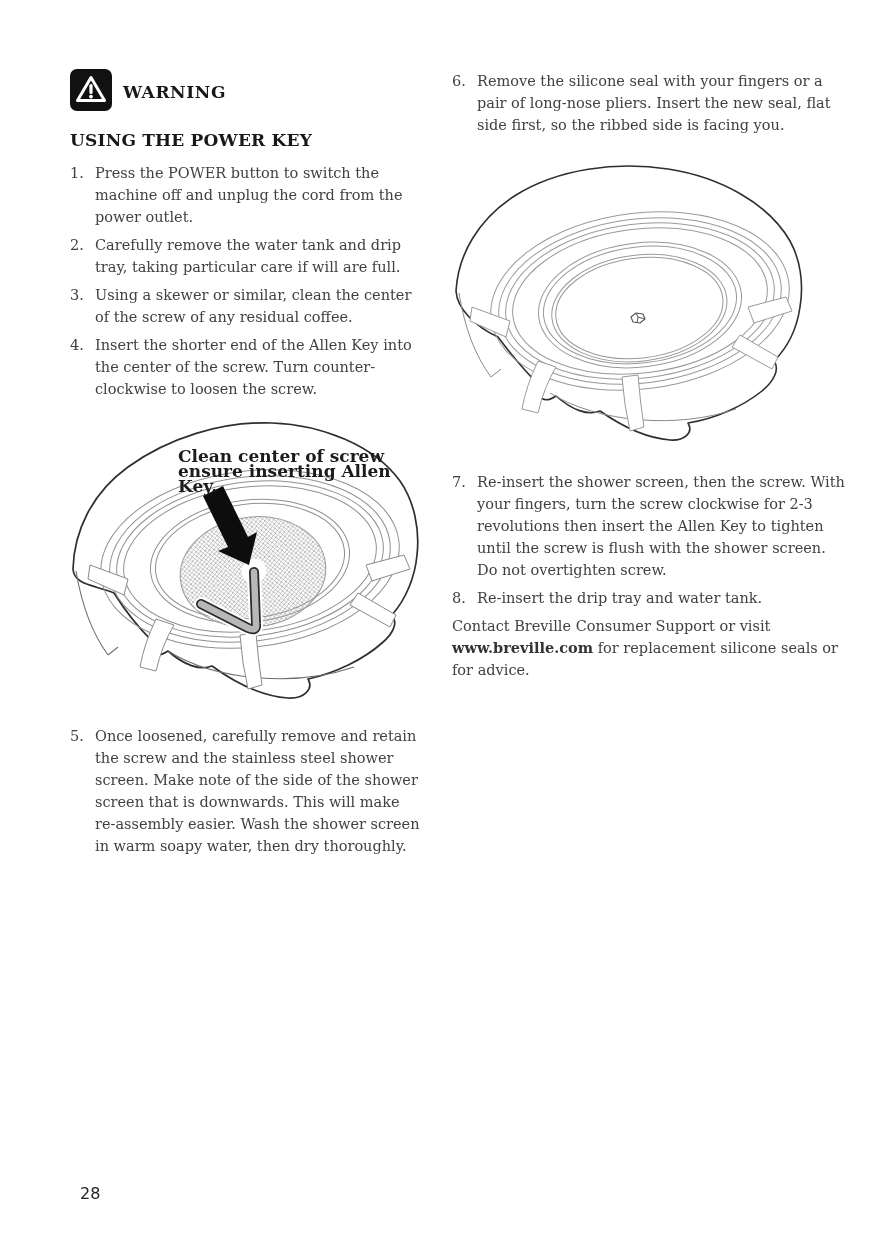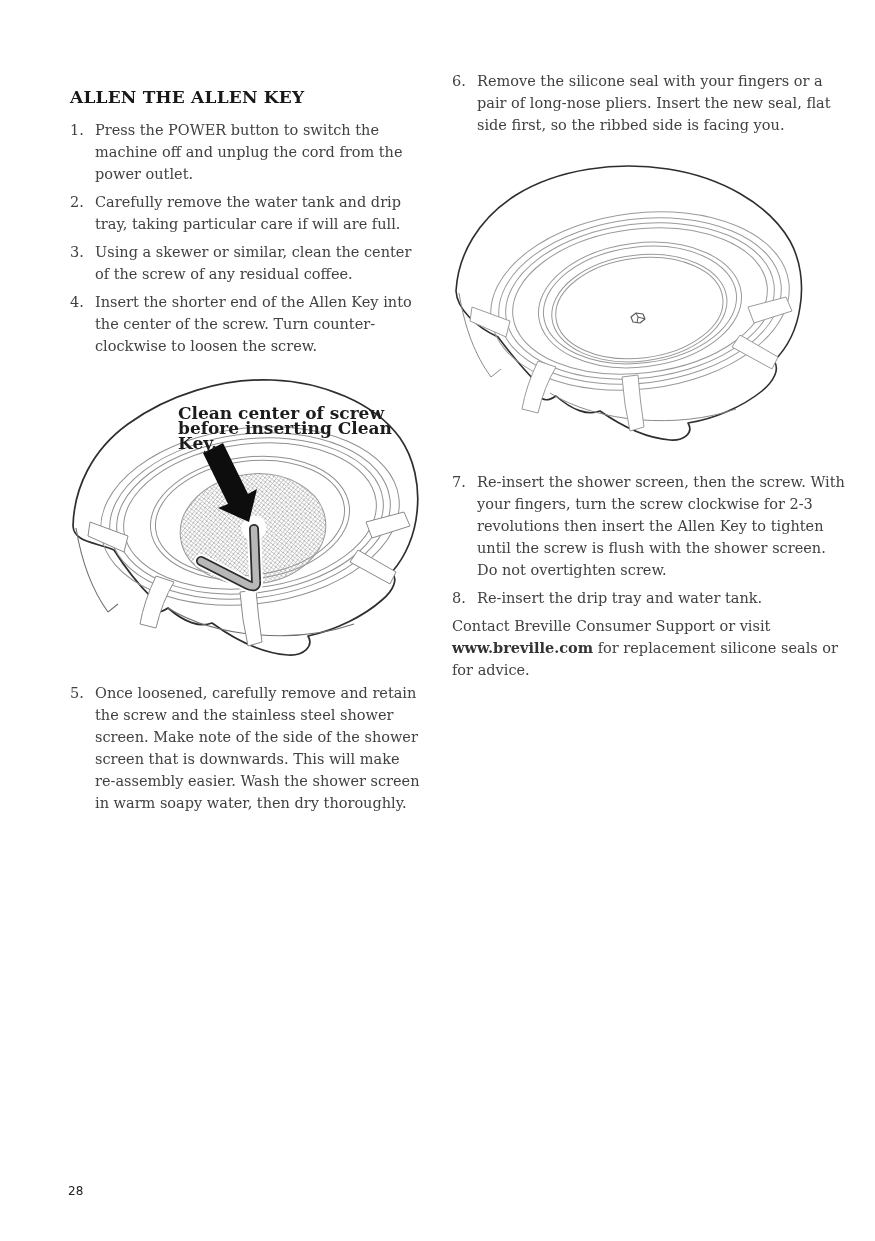--- a/index.html
+++ b/index.html
@@ -30,34 +30,45 @@
   figure{margin:0;position:relative;}
   .fig-left{margin:19px 0 18px -6px;width:356px;height:288px;}
   .fig-right{margin:27px 0 28px -4px;width:360px;height:280px;}
   .fig-caption{
     position:absolute;left:114px;top:30px;width:220px;
     font-size:17px;line-height:15px;font-weight:bold;color:#1c1c1c;
   }
   .contact{margin:5px 0 0 0;font-size:14.5px;line-height:22px;}
   .contact .bold{font-weight:bold;color:#333333;text-align:center;}
   .page-number{
-    position:absolute;left:68px;top:1184px;
-    font-family:"DejaVu Sans", sans-serif;font-size:12px;color:#222222;
+    position:absolute;left:80px;top:1184px;
+    font-family:"DejaVu Sans", sans-serif;font-size:16px;color:#222222;
   }
 </style>
 </head>
 <body>
 
 <div class="page">
 
   <div class="col col-left">
 
-
-
-    <h3 class="section">ALLEN THE ALLEN KEY</h3>
+    <div class="warning-row">
+      <span>
+        <svg width="42" height="42" viewBox="0 0 42 42">
+          <rect x="0" y="0" width="42" height="42" rx="7" fill="#111111"></rect>
+          <path d="M21 8.5 L34.5 31.5 L7.5 31.5 Z" fill="none" stroke="#ffffff" stroke-width="3" stroke-linejoin="round"></path>
+          <line x1="21" y1="16.5" x2="21" y2="23.5" stroke="#ffffff" stroke-width="3.2" stroke-linecap="round"></line>
+          <circle cx="21" cy="27.6" r="1.9" fill="#ffffff"></circle>
+        </svg>
+      </span>
+      <h2 class="warning-title">WARNING</h2>
+    </div>
+
+
+    <h3 class="section">USING THE POWER KEY</h3>
 
 
     <div class="steps">
       <div class="step">
         <span class="step-num">1.</span>
         <span class="step-text">Press the POWER button to switch the machine off and unplug the cord from the power outlet.</span>
       </div>
       <div class="step">
         <span class="step-num">2.</span>
         <span class="step-text">Carefully remove the water tank and drip tray, taking particular care if will are full.</span>
@@ -115,21 +126,21 @@
         <circle cx="190" cy="152" r="12.5" fill="#ffffff"></circle>
 
         <polygon points="159,67 184,118 193,113 185,146 154,132 164,128 139,77" fill="#0d0d0d"></polygon>
 
         <path d="M 190,153 L 192,205 Q 193,213 184,209 L 137,185" fill="none" stroke="#ffffff" stroke-width="14" stroke-linecap="round" stroke-linejoin="round"></path>
         <path d="M 190,153 L 192,205 Q 193,213 184,209 L 137,185" fill="none" stroke="#2b2b2b" stroke-width="10" stroke-linecap="round" stroke-linejoin="round"></path>
         <path d="M 190,153 L 192,205 Q 193,213 184,209 L 137,185" fill="none" stroke="#b8b8b8" stroke-width="6.5" stroke-linecap="round" stroke-linejoin="round"></path>
       </svg>
       <figcaption class="fig-caption">
         <div>Clean center of screw</div>
-        <div>before inserting Clean Key.</div>
+        <div>ensure inserting Allen Key.</div>
       </figcaption>
     </figure>
 
     <div class="steps">
       <div class="step">
         <span class="step-num">5.</span>
         <span class="step-text">Once loosened, carefully remove and retain the screw and the stainless steel shower screen. Make note of the side of the shower screen that is downwards. This will make re-assembly easier. Wash the shower screen in warm soapy water, then dry thoroughly.</span>
       </div>
     </div>
   </div>

